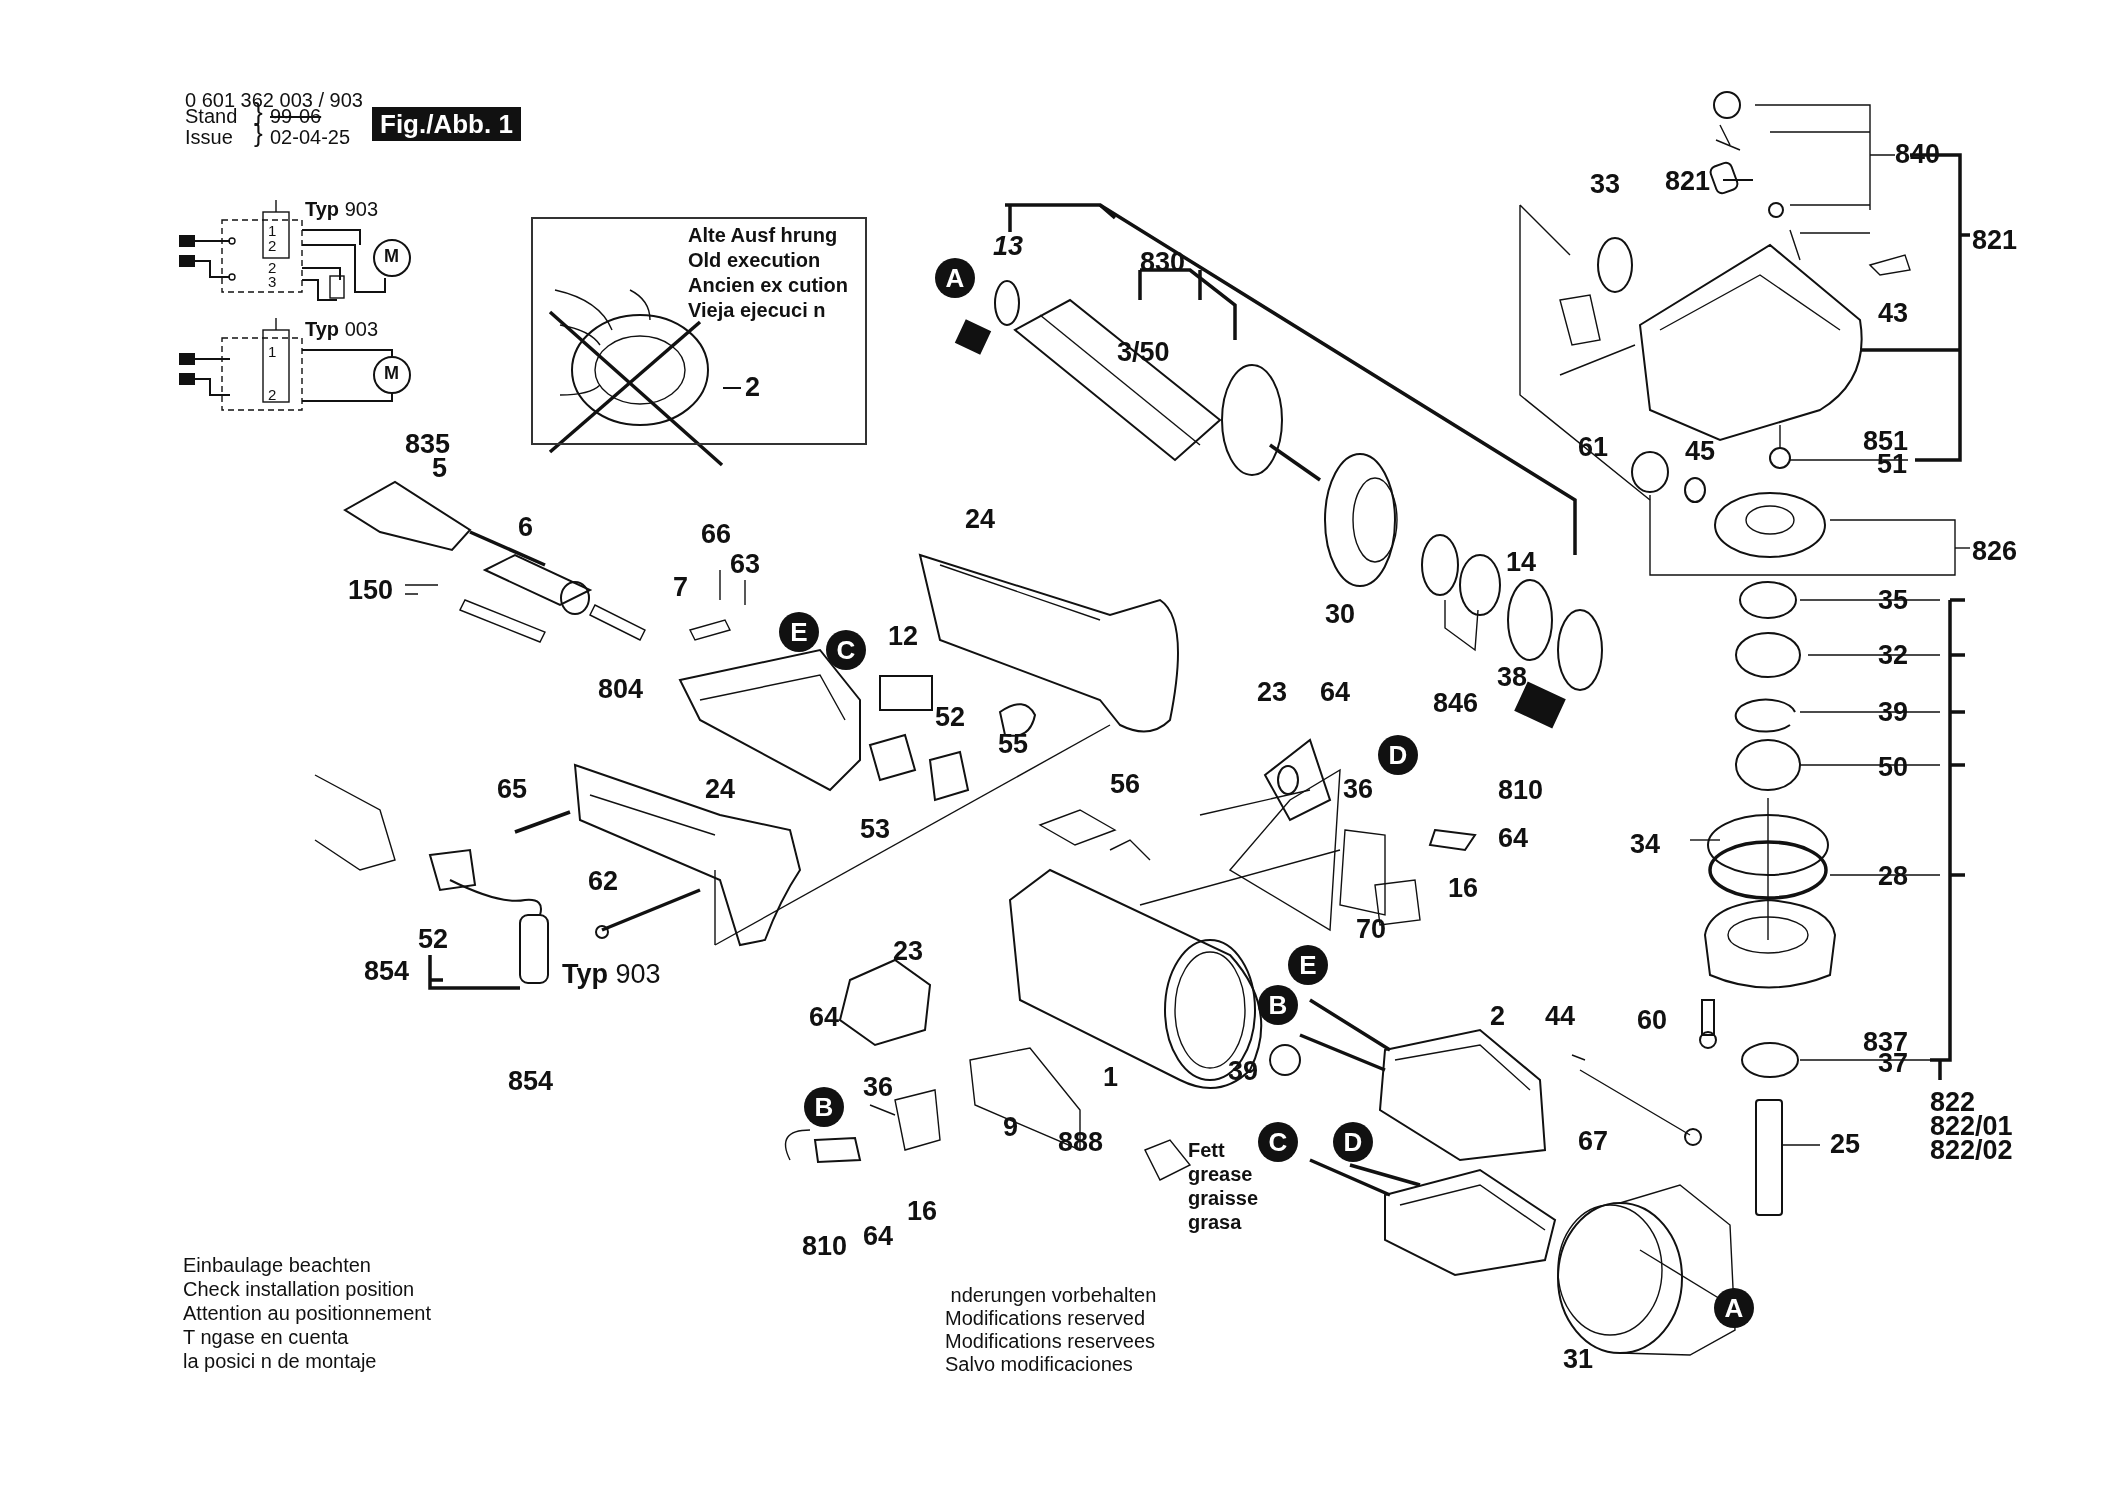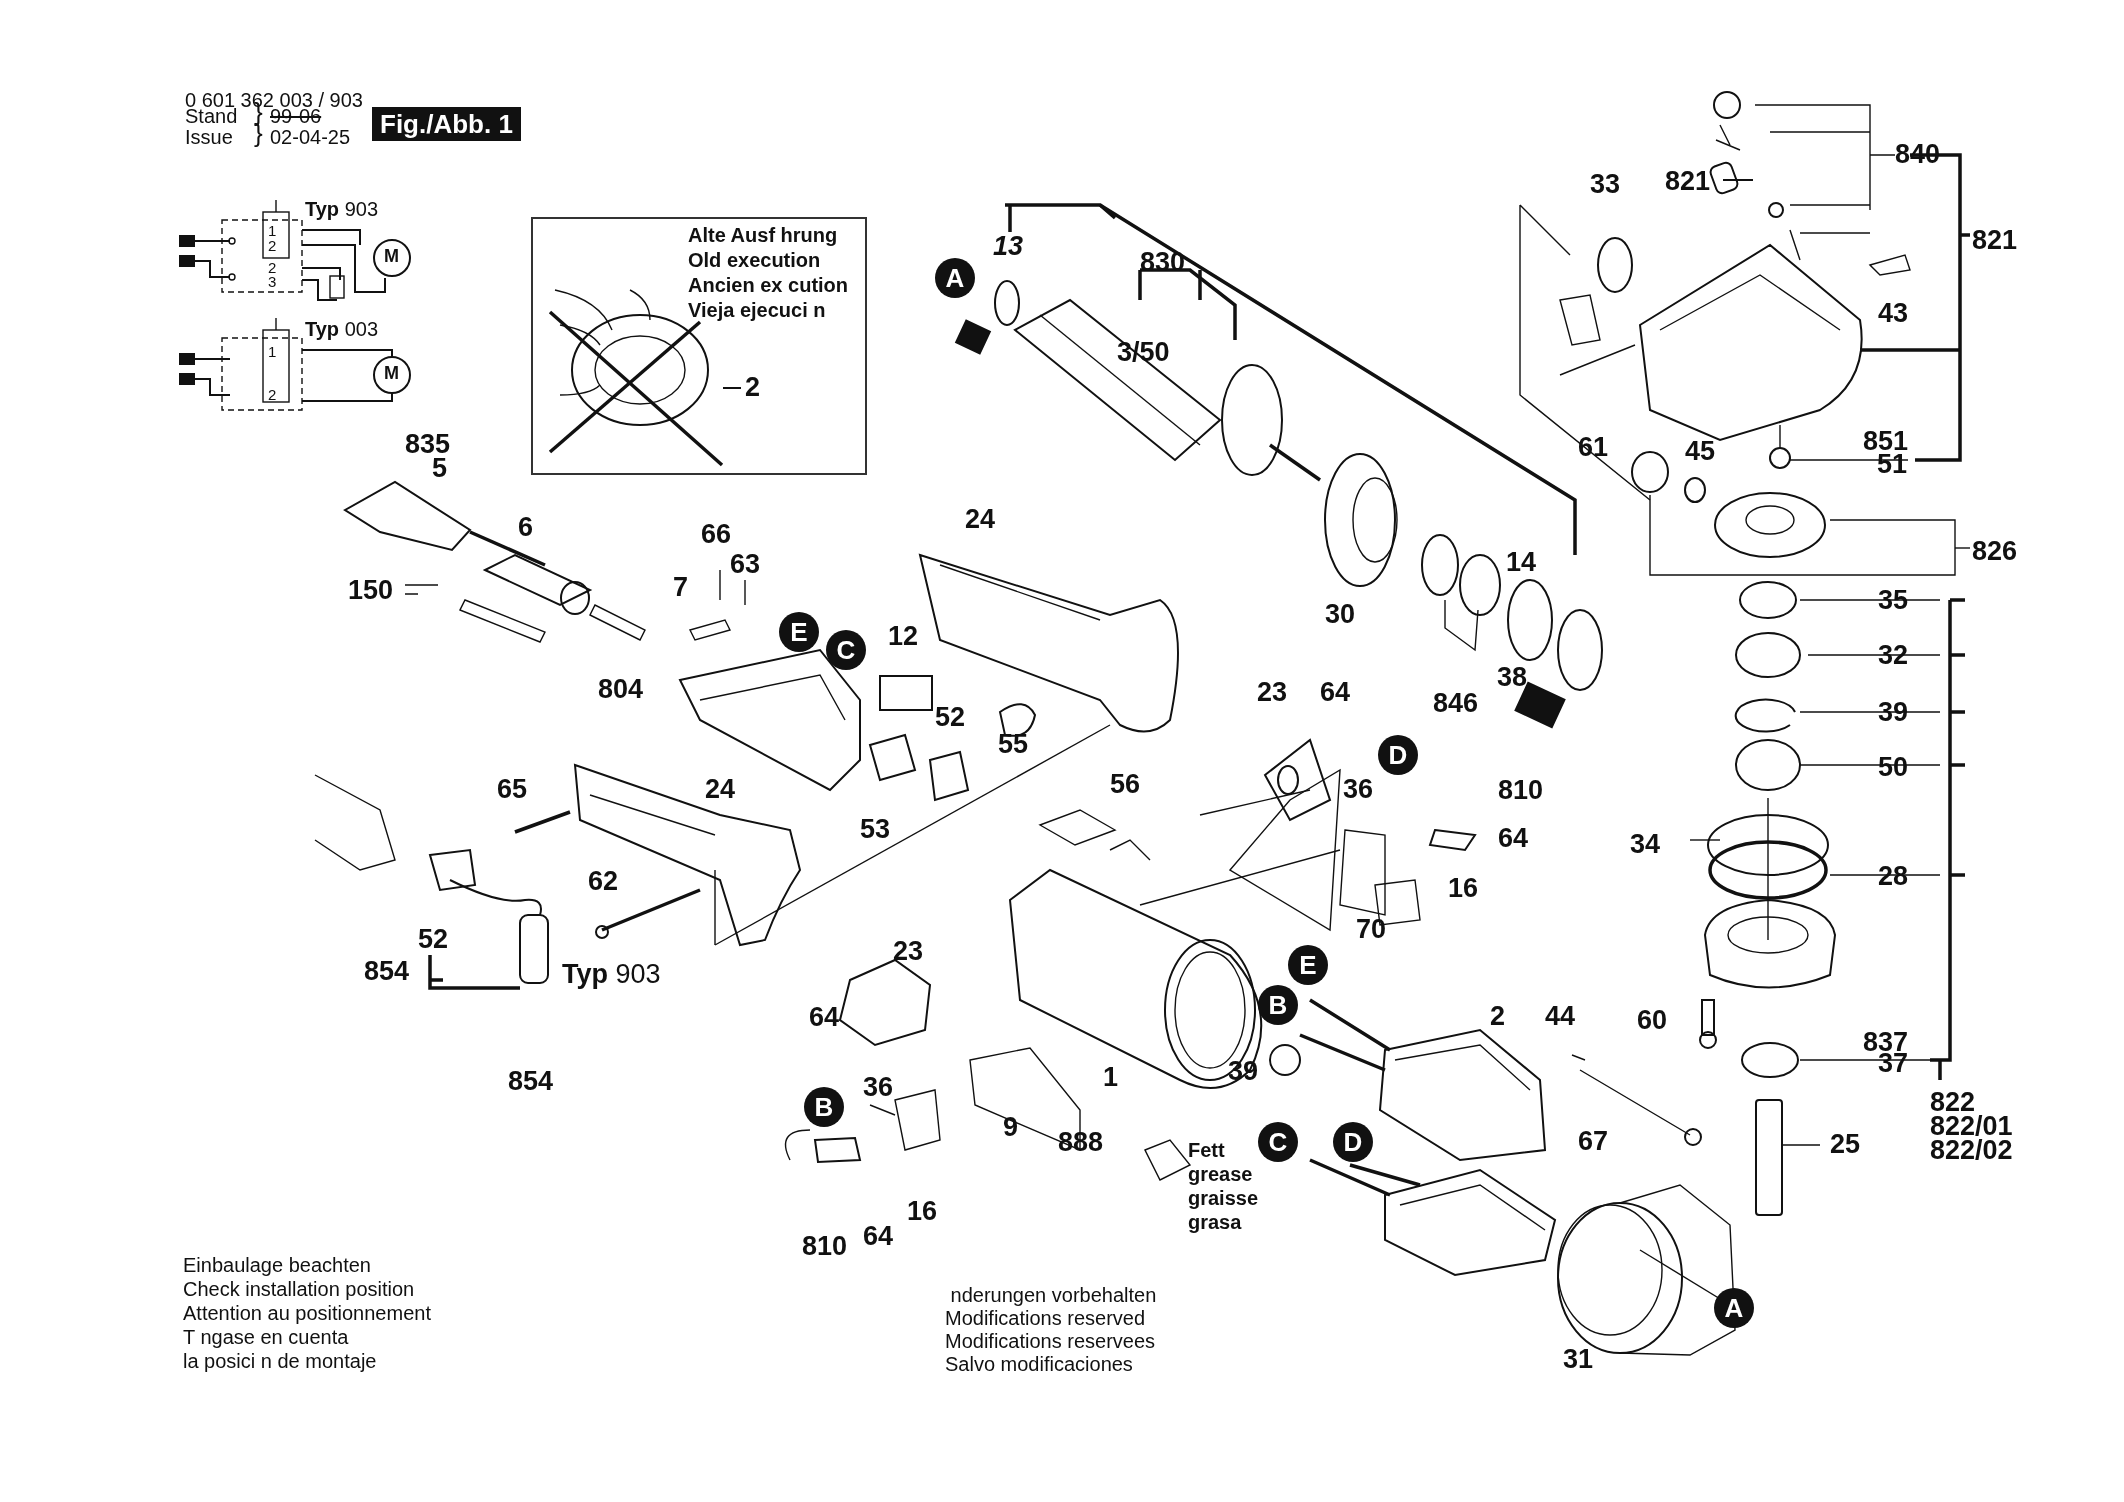--- a/index.html
+++ b/index.html
@@ -11,21 +11,21 @@
                padding: 2px 8px; line-height: 30px; }
   .lbl { position: absolute; font-size: 27px; font-weight: bold; line-height: 28px; white-space: nowrap; }
   .typ { font-size: 20px; font-weight: bold; }
   .typ .n { font-weight: normal; }
   .typbig { font-size: 27px; font-weight: bold; }
   .typbig .n { font-weight: normal; }
   .call { position: absolute; width: 40px; height: 40px; border-radius: 50%;
           background: #111; color: #fff; font-weight: bold; font-size: 26px;
           display: flex; align-items: center; justify-content: center; }
   .note { font-size: 20px; line-height: 24px; }
-  .oldbox { position: absolute; left: 531px; top: 217px; width: 336px; height: 258px;
+  .oldbox { position: absolute; left: 531px; top: 217px; width: 336px; height: 228px;
             border: 2px solid #333; box-sizing: border-box; }
   .oldtxt { position: absolute; left: 155px; top: 4px; font-size: 20px; font-weight: bold; line-height: 25px; }
   .grease { font-size: 20px; font-weight: bold; line-height: 24px; }
   svg.art { position: absolute; left: 0; top: 0; }
   svg.art * { fill: none; stroke: #111; stroke-width: 2; }
   svg.art .thick { stroke-width: 3.5; }
   svg.art .thin { stroke-width: 1.4; }
   svg.art .fill { fill: #111; }
 </style>
 </head>

